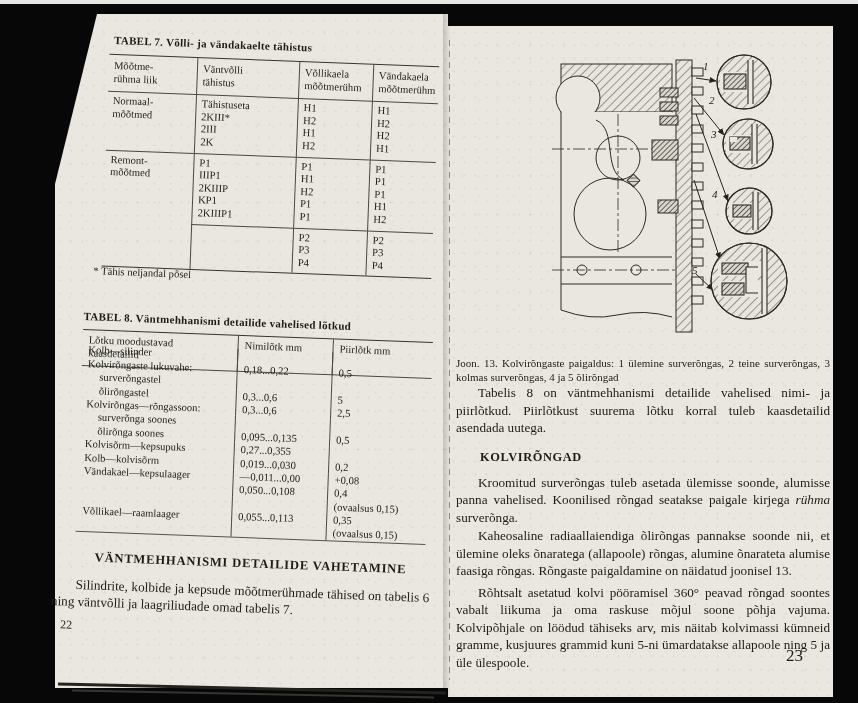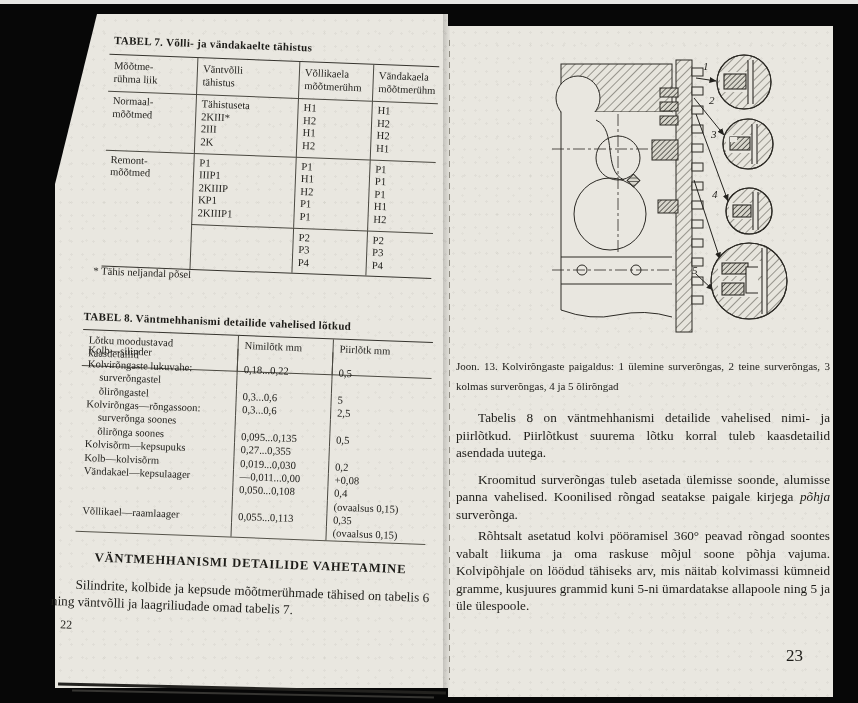--- a/index.html
+++ b/index.html
@@ -57,24 +57,24 @@
 
   #vh-heading{position:absolute;left:30px;top:543px;width:352px;text-align:center;
       font-size:12.6px;font-weight:bold;letter-spacing:.8px;}
   #vh-para{position:absolute;left:8px;top:569px;width:378px;font-size:13.2px;
       line-height:17.4px;text-align:justify;text-indent:24px;}
   #pg22{position:absolute;left:18px;top:611px;font-size:12px;}
 
   
   #figure-box{position:absolute;left:96px;top:26px;width:294px;height:304px;}
   #rp-text{position:absolute;left:8px;top:330px;width:374px;}
-  #fig-caption{font-size:11px;line-height:20px;text-align:justify;}
+  #fig-caption{font-size:11px;line-height:14px;text-align:justify;}
   .body-para{font-size:13.2px;line-height:17.5px;text-align:justify;text-indent:22px;
       margin:0 0 0 0;}
-  #para1{margin-top:13px;}
+  #para1{}
   #kolvirongad-heading{margin-top:13px;margin-left:24px;font-size:12.4px;font-weight:600;
       letter-spacing:.6px;}
   #para2{margin-top:9px;}
   #para3{margin-top:1px;}
   #para4{margin-top:4px;}
   .ital{font-style:italic;}
   #pg23{position:absolute;left:338px;top:620px;font-size:17px;}
 
   svg text{font-family:"Liberation Serif",serif;font-style:italic;font-size:11px;fill:#1d1c18;}
 </style>
@@ -331,21 +331,23 @@
           <text x="165" y="52">2</text>
           <text x="167" y="86">3</text>
           <text x="168" y="146">4</text>
           <text x="148" y="222">5</text>
         </svg>
       </div>
 
       <div id="rp-text">
         <div id="fig-caption">Joon. 13. Kolvirõngaste paigaldus: 1 ülemine surverõngas, 2 teine surverõngas, 3 kolmas surverõngas, 4 ja 5 õlirõngad</div>
         <p class="body-para" id="para1">Tabelis 8 on väntmehhanismi detailide vahelised nimi- ja piirlõtkud. Piirlõtkust suurema lõtku korral tuleb kaasdetailid asendada uutega.</p>
-        <p class="body-para" id="para2"><span>Kroomitud surverõngas tuleb asetada ülemisse soonde, alumisse panna vahelised. Koonilised rõngad seatakse paigale kirjega </span><span class="ital">põhja</span><span> surverõnga.</span></p>
+        <div id="kolvirongad-heading">KOLVIRÕNGAD</div>
+        <p class="body-para" id="para2"><span>Kroomitud surverõngas tuleb asetada ülemisse soonde, alumisse panna vahelised. Koonilised rõngad seatakse paigale kirjega </span><span class="ital">rühma</span><span> surverõnga.</span></p>
+        <p class="body-para" id="para3">Kaheosaline radiaallaiendiga õlirõngas pannakse soonde nii, et ülemine oleks õnaratega (allapoole) rõngas, alumine õnarateta alumise faasiga rõngas. Rõngaste paigaldamine on näidatud joonisel 13.</p>
         <p class="body-para" id="para4">Rõhtsalt asetatud kolvi pööramisel 360° peavad rõngad soontes vabalt liikuma ja oma raskuse mõjul soone põhja vajuma. Kolvipõhjale on löödud tähiseks arv, mis näitab kolvimassi kümneid gramme, kusjuures grammid kuni 5-ni ümardatakse allapoole ning 5 ja üle ülespoole.</p>
       </div>
 
       <div id="pg23">23</div>
     </div>
   </div>
 
   <div class="corner-wedge"></div>
   <div class="spine"></div>
   <div class="spine-line"></div>

